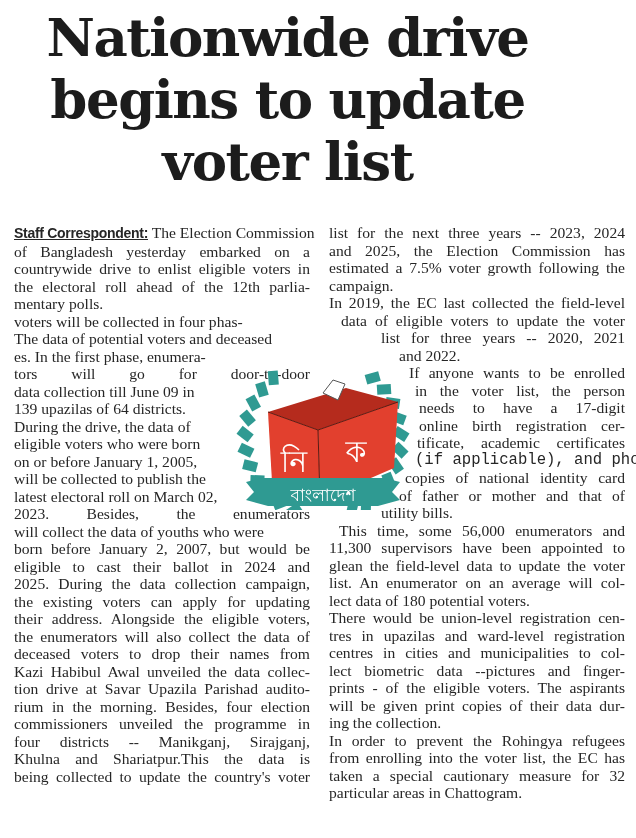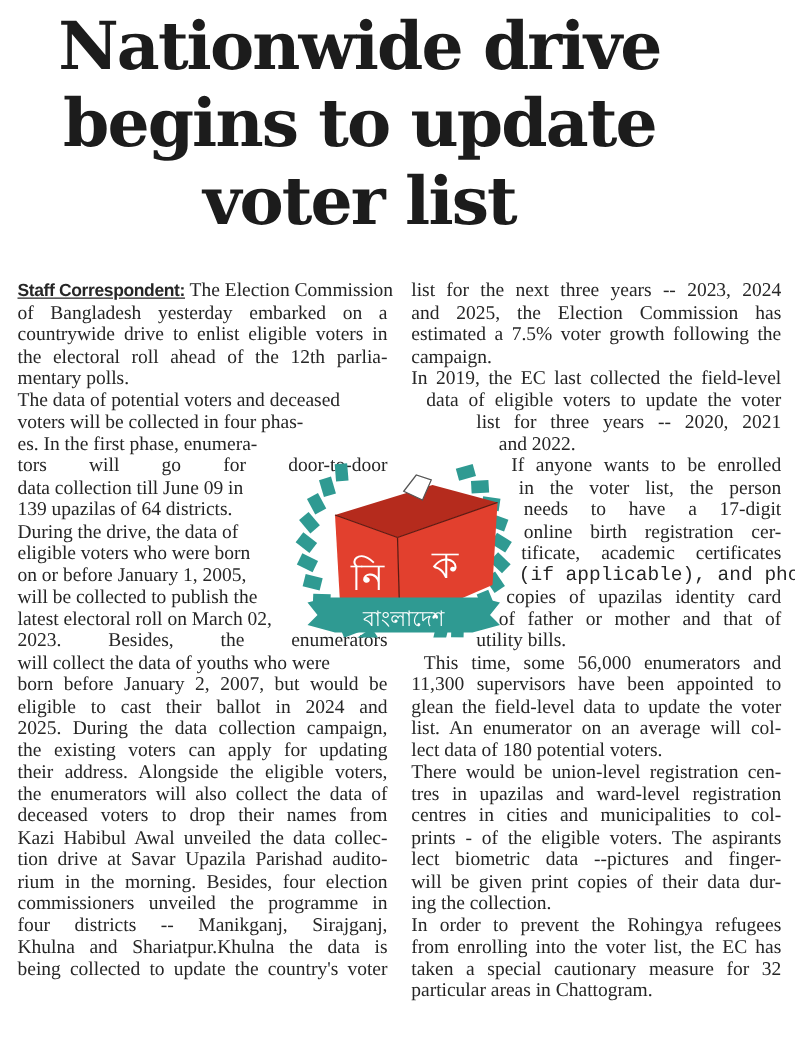--- a/index.html
+++ b/index.html
@@ -44,22 +44,22 @@
   <span>begins to update</span>
   <span>voter list</span>
 </h1>
 
 <div class="col col-left" id="col-left">
     <span class="ln"><span class="byline">Staff Correspondent:</span> <span>The Election Commission</span></span>
     <span class="ln">of Bangladesh yesterday embarked on a</span>
     <span class="ln">countrywide drive to enlist eligible voters in</span>
     <span class="ln">the electoral roll ahead of the 12th parlia-</span>
     <span class="ln last">mentary polls.</span>
+    <span class="ln last">voters will be collected in four phas-</span>
     <span class="ln last">The data of potential voters and deceased</span>
-    <span class="ln last">voters will be collected in four phas-</span>
     <span class="ln last">es.  In the first phase, enumera-</span>
     <span class="ln">tors will go for door-to-door</span>
     <span class="ln last">data collection till June 09 in</span>
     <span class="ln last">139 upazilas of 64 districts.</span>
     <span class="ln last">During the drive, the data of</span>
     <span class="ln last">eligible voters who were born</span>
     <span class="ln last">on or before January 1, 2005,</span>
     <span class="ln last">will be collected to publish the</span>
     <span class="ln last">latest electoral roll on March 02,</span>
     <span class="ln">2023. Besides, the enumerators</span>
@@ -69,51 +69,51 @@
     <span class="ln">2025. During the data collection campaign,</span>
     <span class="ln">the existing voters can apply for updating</span>
     <span class="ln">their address. Alongside the eligible voters,</span>
     <span class="ln">the enumerators will also collect the data of</span>
     <span class="ln">deceased voters to drop their names from</span>
     <span class="ln">Kazi Habibul Awal unveiled the data collec-</span>
     <span class="ln">tion drive at Savar Upazila Parishad audito-</span>
     <span class="ln">rium in the morning. Besides, four election</span>
     <span class="ln">commissioners unveiled the programme in</span>
     <span class="ln">four districts -- Manikganj, Sirajganj,</span>
-    <span class="ln">Khulna and Shariatpur.Khulna the data is</span>
+    <span class="ln">Khulna and Shariatpur.This the data is</span>
     <span class="ln">being collected to update the country's voter</span>
   </div>
 <div class="col col-right" id="col-right">
     <span class="ln">list for the next three years -- 2023, 2024</span>
     <span class="ln">and 2025, the Election Commission has</span>
     <span class="ln">estimated a 7.5% voter growth following the</span>
     <span class="ln last">campaign.</span>
     <span class="ln">In 2019, the EC last collected the field-level</span>
     <span class="ln" style="padding-left: 12px;">data of eligible voters to update the voter</span>
     <span class="ln" style="padding-left: 52px;">list for three years -- 2020, 2021</span>
     <span class="ln last" style="padding-left: 70px;">and 2022.</span>
     <span class="ln" style="padding-left: 80px;">If anyone wants to be enrolled</span>
     <span class="ln" style="padding-left: 86px;">in the voter list, the person</span>
     <span class="ln" style="padding-left: 90px;">needs to have a 17-digit</span>
     <span class="ln" style="padding-left: 90px;">online birth registration cer-</span>
     <span class="ln" style="padding-left: 88px;">tificate, academic certificates</span>
     <span class="ln" style="padding-left: 86px; font-family: Liberation Mono, monospace;">(if applicable), and photo-</span>
-    <span class="ln" style="padding-left: 76px;">copies of upazilas identity card</span>
+    <span class="ln" style="padding-left: 76px;">copies of national identity card</span>
     <span class="ln" style="padding-left: 70px;">of father or mother and that of</span>
     <span class="ln last" style="padding-left: 52px;">utility bills.</span>
     <span class="ln" style="padding-left: 10px;">This time, some 56,000 enumerators and</span>
     <span class="ln">11,300 supervisors have been appointed to</span>
     <span class="ln">glean the field-level data to update the voter</span>
     <span class="ln">list. An enumerator on an average will col-</span>
     <span class="ln last">lect data of 180 potential voters.</span>
     <span class="ln">There would be union-level registration cen-</span>
     <span class="ln">tres in upazilas and ward-level registration</span>
     <span class="ln">centres in cities and municipalities to col-</span>
+    <span class="ln">lect biometric data --pictures and finger-</span>
     <span class="ln">prints - of the eligible voters.  The aspirants</span>
-    <span class="ln">lect biometric data --pictures and finger-</span>
     <span class="ln">will be given print copies of their data dur-</span>
     <span class="ln last">ing the collection.</span>
     <span class="ln">In order to prevent the Rohingya refugees</span>
     <span class="ln">from enrolling into the voter list, the EC has</span>
     <span class="ln">taken a special cautionary measure for 32</span>
     <span class="ln last">particular areas in Chattogram.</span>
   </div>
 
 <svg class="logo" viewBox="0 0 190 160">
   <g id="wreath">

